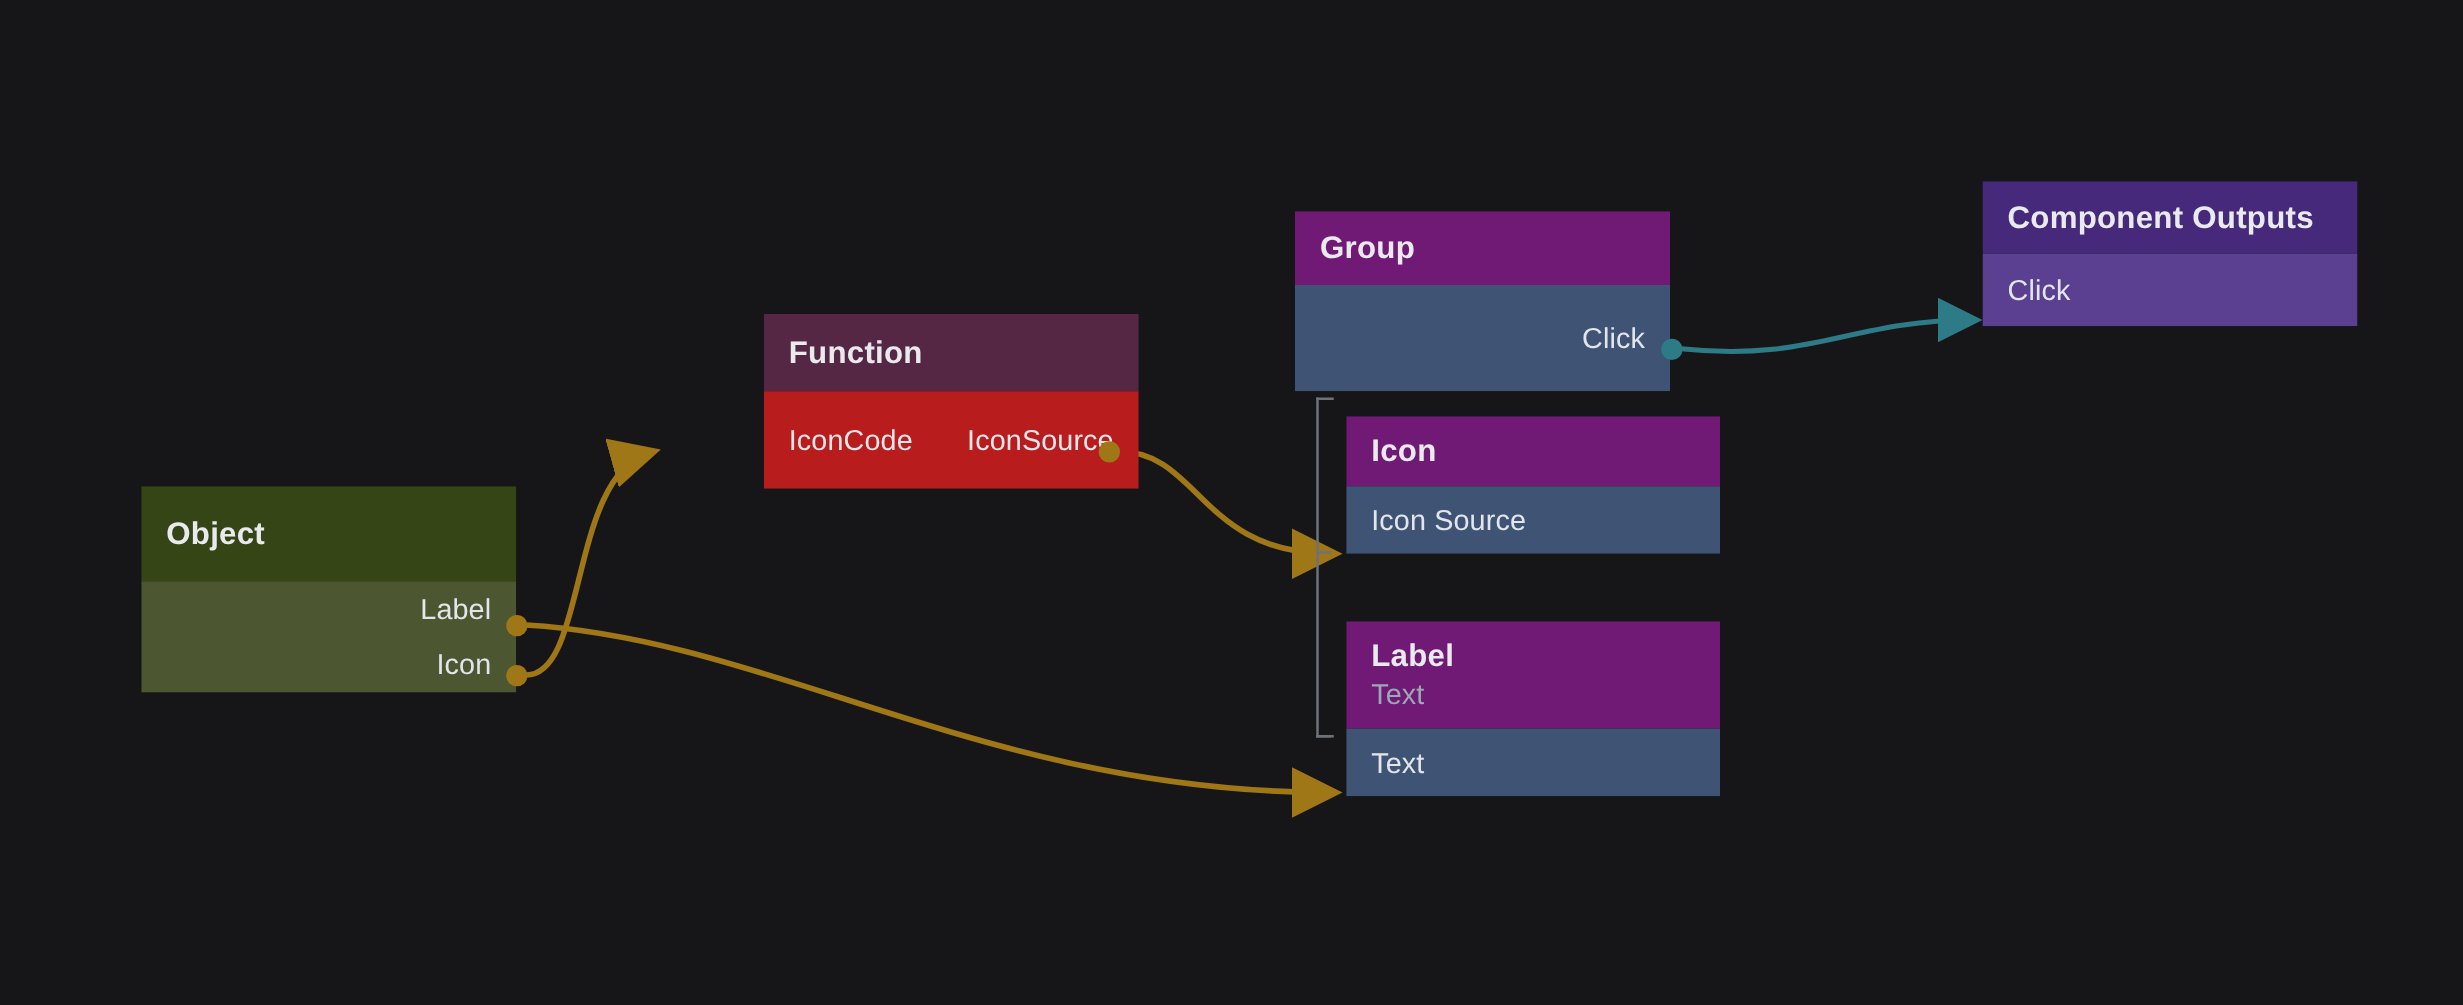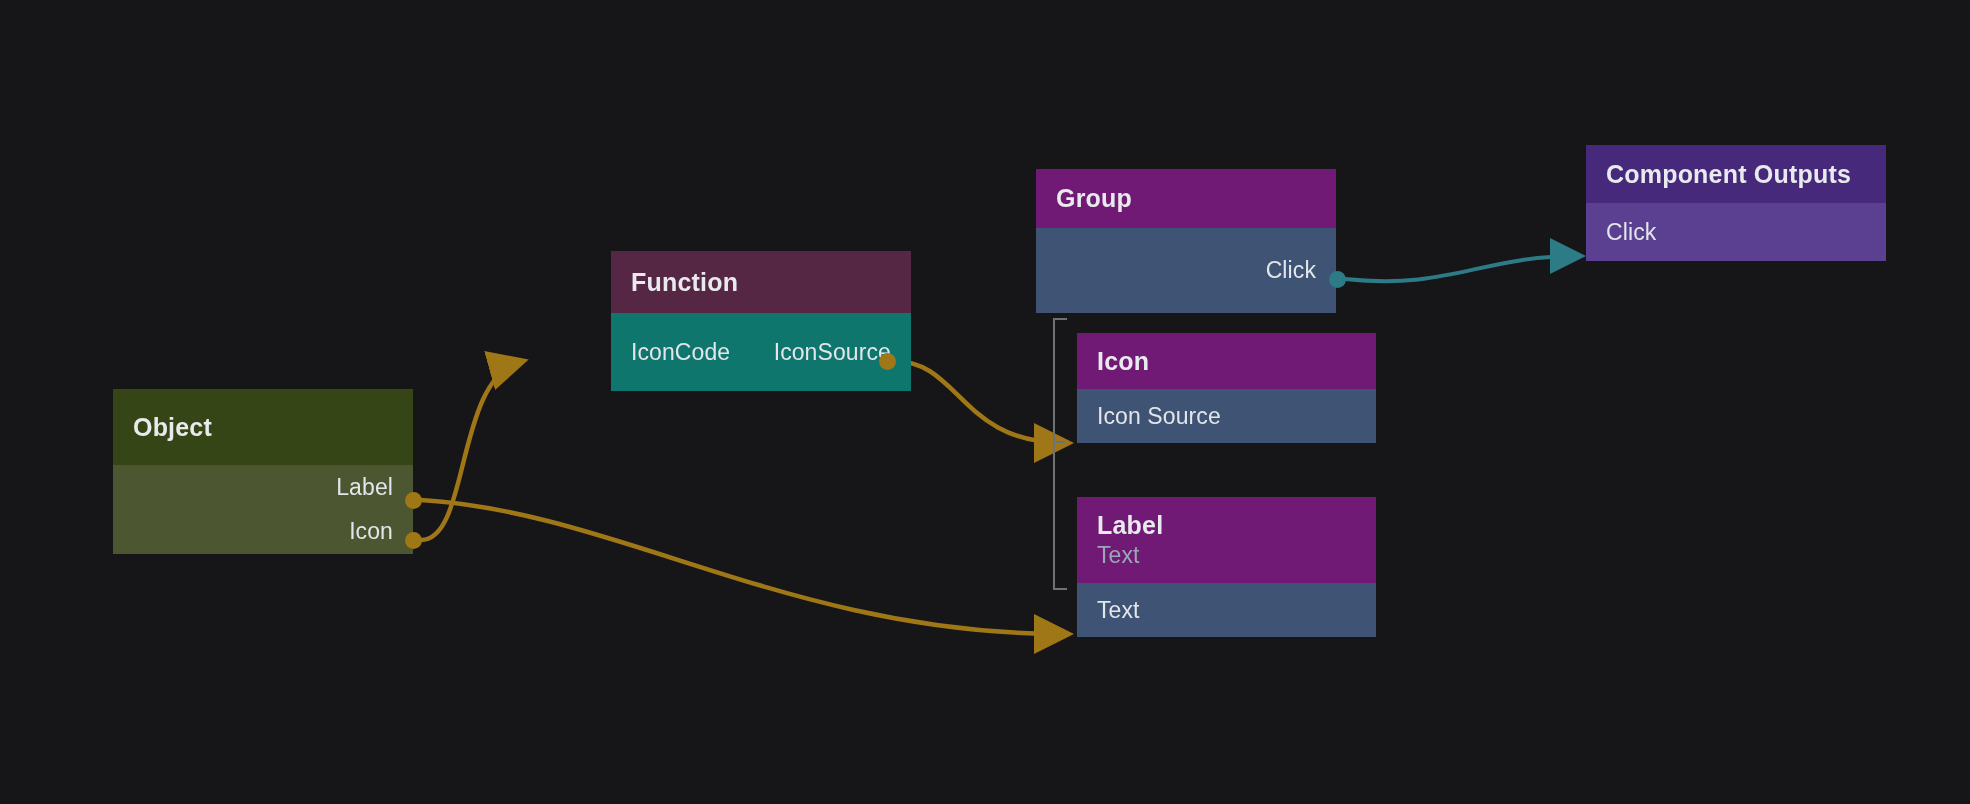--- a/index.html
+++ b/index.html
@@ -56,21 +56,21 @@
     letter-spacing:0.1px;
     white-space:nowrap;
   }
   .port-label.out { margin-left:auto; }
   .port-label.in  { margin-right:auto; }
 
   
   .theme-green  .node-header { background:#354516; }
   .theme-green  .node-body   { background:#4c5630; }
   .theme-maroon .node-header { background:#552745; }
-  .theme-maroon .node-body   { background:#0f766e; }
+  .theme-maroon .node-body   { background:#b91c1c; }
   .theme-navy   .node-header { background:#701a75; }
   .theme-navy   .node-body   { background:#3f5474; }
   .theme-purple .node-header { background:#46297a; }
   .theme-purple .node-body   { background:#5b4091; }
 
   
   .dot {
     position:absolute;
     width:17px; height:17px;
     border-radius:50%;

